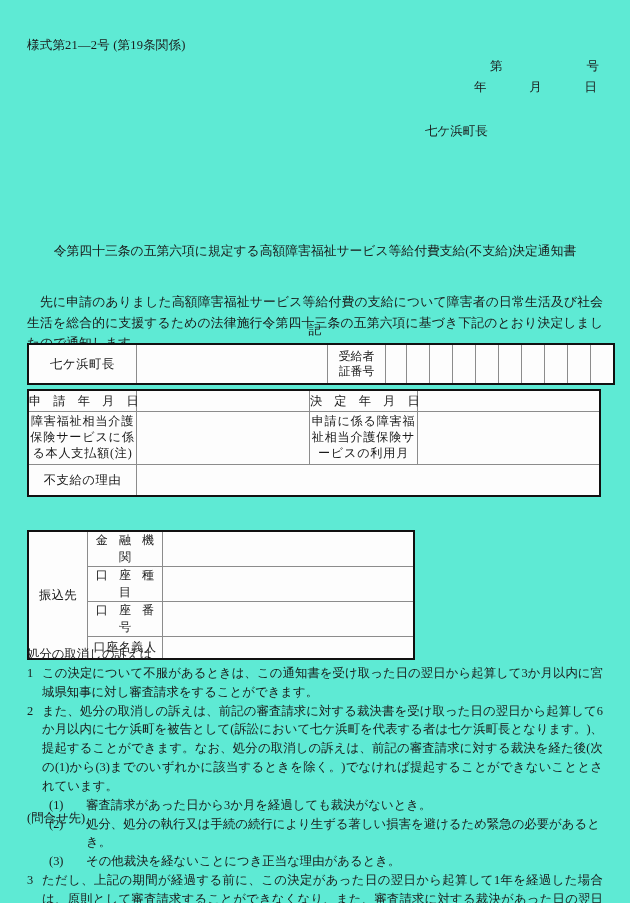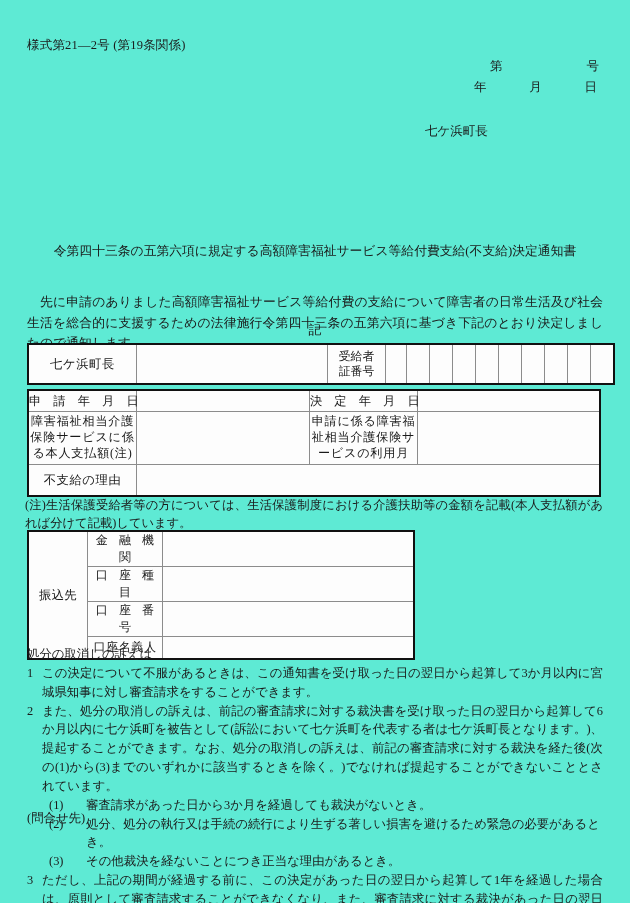--- a/index.html
+++ b/index.html
@@ -286,21 +286,20 @@
       <td class="h3 lbl-wrap">申請に係る障害福祉相当介護保険サービスの利用月</td>
       <td class="h3 blank"></td>
     </tr>
     <tr>
       <td class="h4 lbl">不支給の理由</td>
       <td class="h4 blank" colspan="3"></td>
     </tr>
   </tbody>
     </table>
 
-  <div class="note">(注)生活保護受給者等の方については、生活保護制度における介護扶助等の金額を記載(本人支払額があれば分けて記載)しています。</div>
 
   <table class="tbl outer" id="tbl-bank">
     <tbody>
         <tr>
       <td class="side" rowspan="4">振込先</td>
       <td class="key">金 融 機 関</td>
       <td class="blank"></td>
     </tr>
     <tr>
       <td class="key">口 座 種 目</td>

